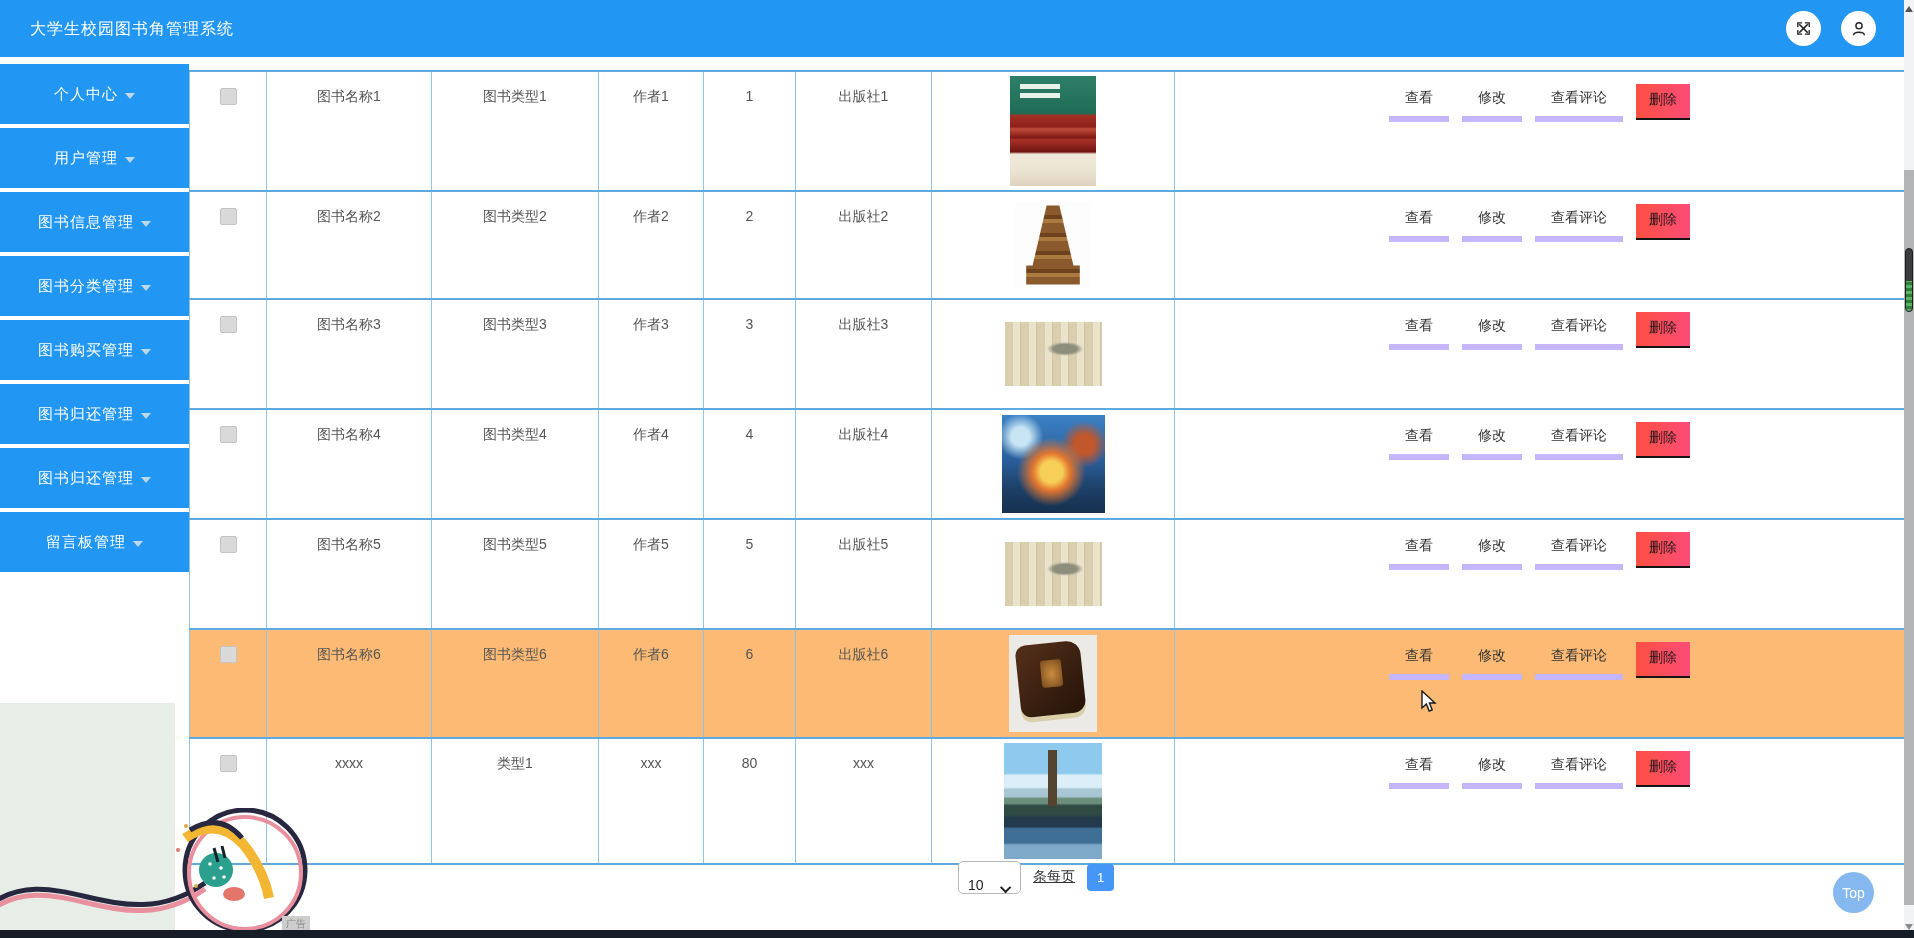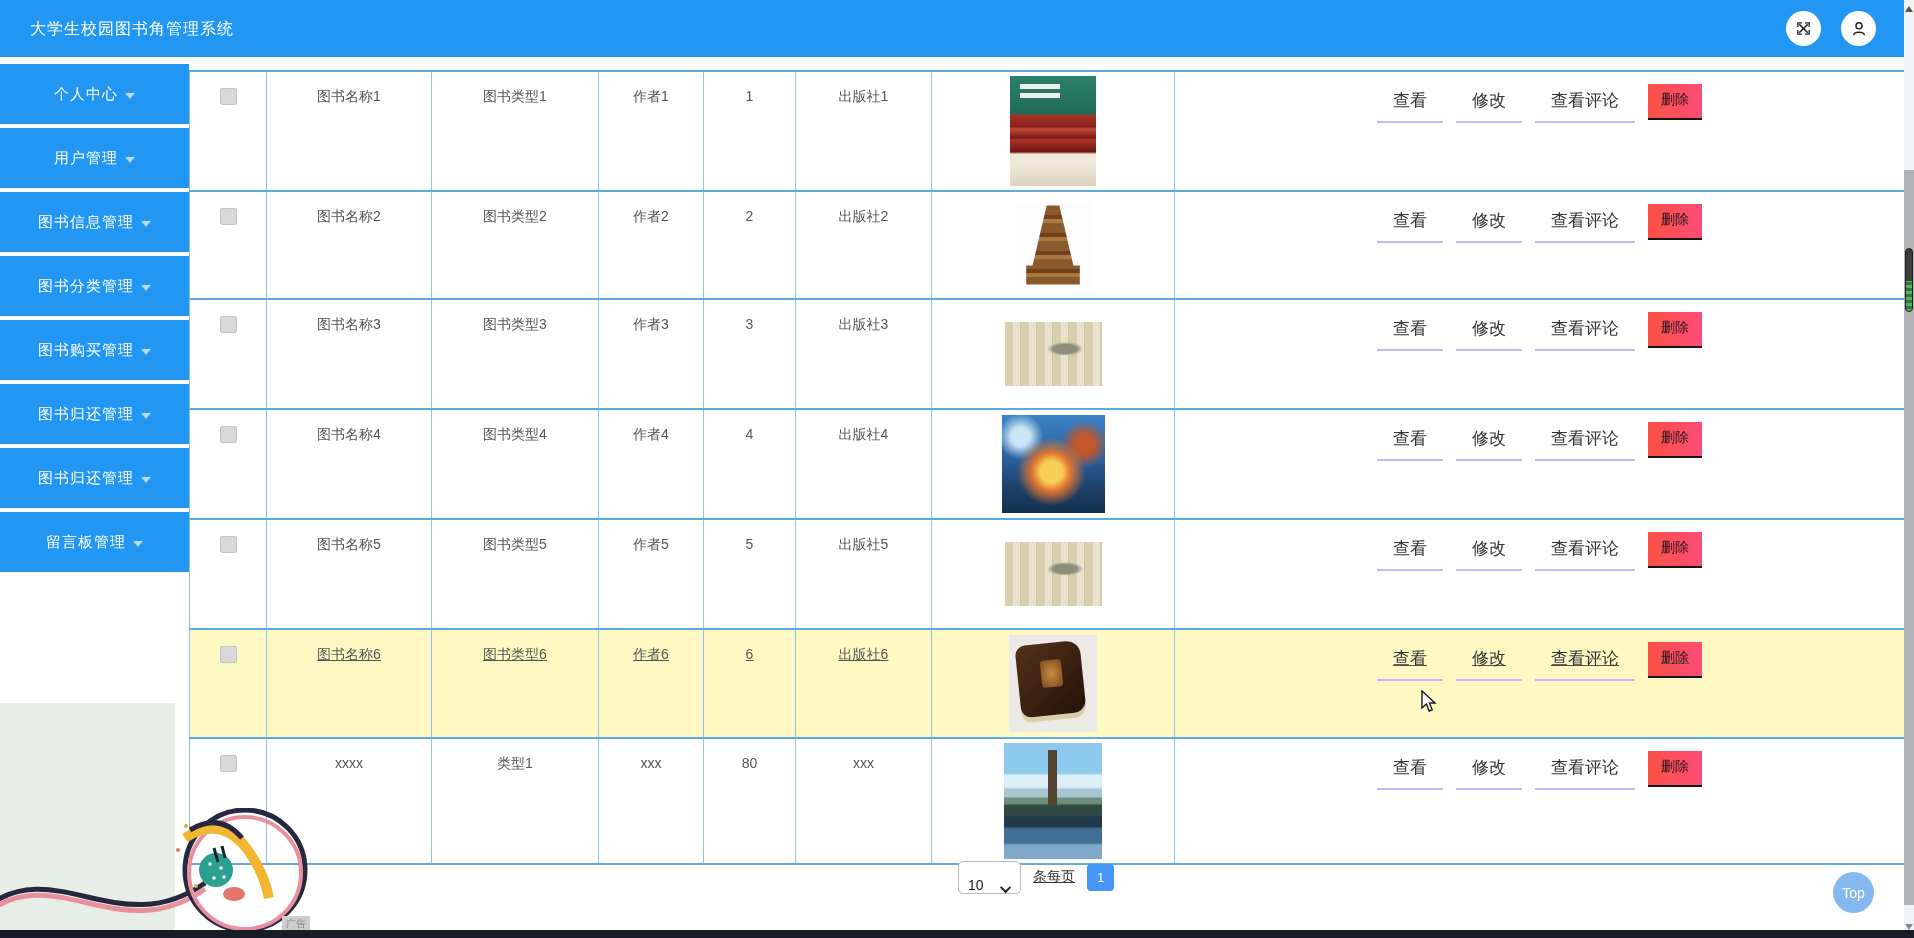--- a/index.html
+++ b/index.html
@@ -49,29 +49,29 @@
   .table-wrap { position:absolute; left:189px; top:70px; z-index:5; }
   table.books { border-collapse:collapse; table-layout:fixed; width:1715px; background:#fff; }
   table.books td {
     border-top:2px solid #5ea9dd; border-bottom:2px solid #5ea9dd;
     border-left:1px solid #8fc3e8; border-right:1px solid #8fc3e8;
     vertical-align:top; text-align:center; padding-top:16px;
     font-size:14px; color:#555; overflow:hidden;
   }
   table.books td.img-cell { vertical-align:middle; padding:4px 0; }
   table.books td.actions-cell { padding-top:12px; }
-  tr.highlighted td { background:#fef9c3;text-decoration:underline; }
+  tr.highlighted td { background:#fdba74; }
   .checkbox {
     display:inline-block; width:17px; height:17px; background:#d9d9d9;
     border:1px solid #c4c4c4; border-radius:2px; cursor:pointer;
   }
   .actions { display:flex; justify-content:center; align-items:flex-start; gap:13px; }
   .link-btn {
     display:inline-block; padding:5px 16px 9px; border:none; background:transparent;
-    border-bottom:2px solid #c4b5fd; color:#333; font-size:17px; cursor:pointer;
+    border-bottom:6px solid #c4b5fd; color:#333; font-size:14px; cursor:pointer;
     font-family:inherit; white-space:nowrap;
   }
   .delete-btn {
     display:inline-block; padding:7px 13px 9px; border:none;
     background:linear-gradient(90deg,#fb5042,#fd4c78);
     border-bottom:2px solid #141414; color:#23181c; font-size:14px; cursor:pointer;
     font-family:inherit; white-space:nowrap;
   }
 
   

